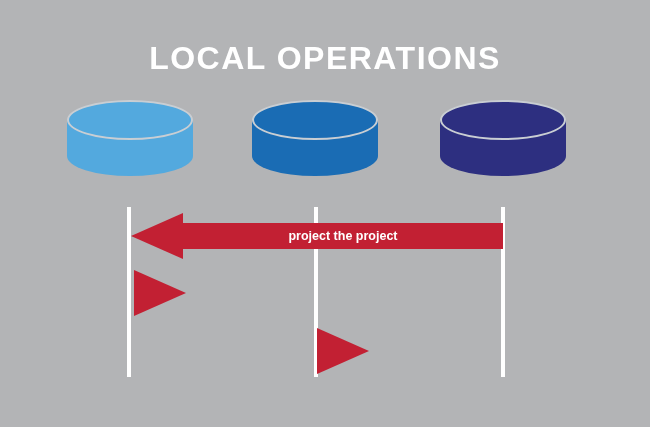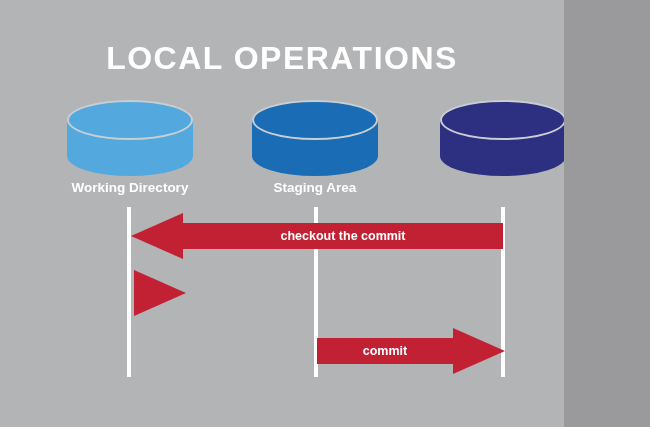--- a/index.html
+++ b/index.html
@@ -9,21 +9,21 @@
     --line: #ffffff;
   }
   * { box-sizing: border-box; }
   body {
     margin: 0;
     font-family: "Liberation Sans", sans-serif;
     background: #9a9a9c;
   }
   .canvas {
     position: relative;
-    width: 564px;
+    width: 650px;
     height: 427px;
     background: var(--bg);
     overflow: hidden;
   }
   .title {
     position: absolute;
     top: 40px;
     left: 0;
     width: 100%;
     margin: 0;
@@ -119,38 +119,33 @@
   </div>
   <div class="cylinder" style="left: 252px; --color: #1a6cb4;">
     <div class="cyl-body"></div>
     <div class="cyl-top"></div>
   </div>
   <div class="cylinder" style="left: 440px; --color: #2d2f80;">
     <div class="cyl-body"></div>
     <div class="cyl-top"></div>
   </div>
 
-  <div class="node-label" style="left:40px;">Working Directory</div>
-  <div class="node-label" style="left:225px;">Staging Area</div>
 
   <div class="lane" style="left:127px;"></div>
   <div class="lane" style="left:314px;"></div>
   <div class="lane" style="left:501px;"></div>
 
   <div class="arrow" style="left:131px; top:213px; width:372px;">
     <div class="head head-left"></div>
     <div class="arrow-body">
-      <span class="arrow-label">checkout the commit</span>
+      <span class="arrow-label">project the project</span>
     </div>
   </div>
 
   <div class="arrow" style="left:134px; top:270px; width:184px;">
     <div class="head head-right"></div>
   </div>
 
   <div class="arrow" style="left:317px; top:328px; width:188px;">
-    <div class="arrow-body">
-      <span class="arrow-label">commit</span>
-    </div>
     <div class="head head-right"></div>
   </div>
 
 </div>
 
 </body></html>

